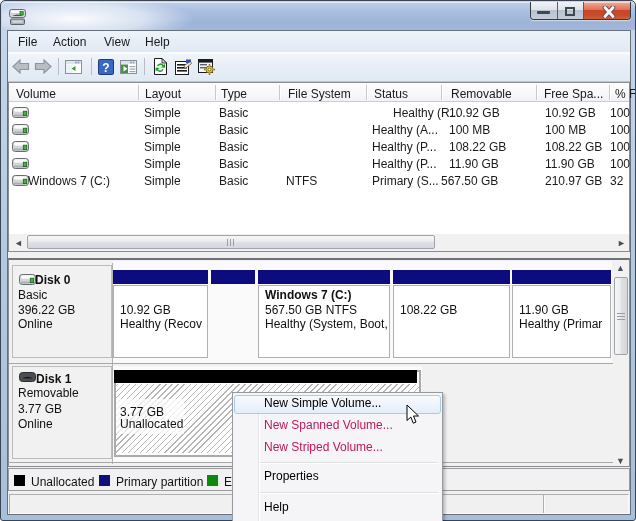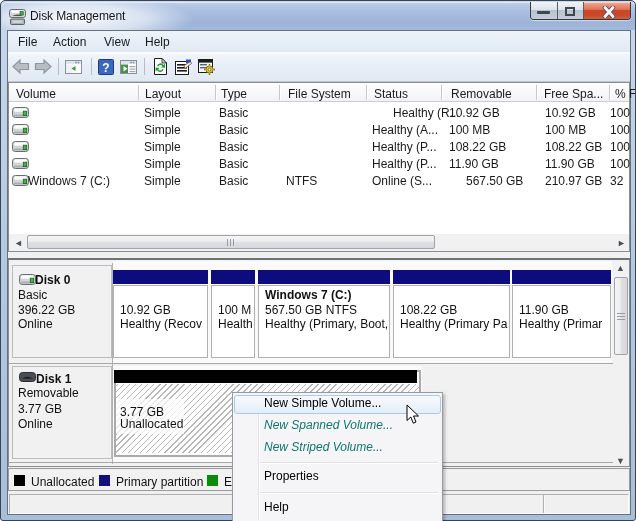--- a/index.html
+++ b/index.html
@@ -86,28 +86,27 @@
   background:#f0f0f0; border:1px solid #b0b0b0; border-bottom-color:#fafafa; border-right-color:#fafafa; }
 #statdiv { position:absolute; left:542px; top:494px; width:1px; height:18px; background:#b0b0b0; box-shadow:1px 0 0 #fafafa; }
 
 #menu { position:absolute; left:232px; top:392px; width:211px; height:140px;
   background:#f5f5f7; border:1px solid #97999d; box-shadow:2px 2px 3px rgba(0,0,0,0.25); }
 #gutline { position:absolute; left:258px; top:395px; width:1px; height:134px; background:#e2e3e5; box-shadow:1px 0 0 #fff; }
 #hilite { position:absolute; left:234px; top:395px; width:207px; height:19px;
   border:1px solid #a9cbe9; border-radius:3px;
   background:linear-gradient(180deg,#f7fafd 0%,#eef4fb 50%,#e2eef8 100%); }
 .menuitem { position:absolute; left:264px; font-size:12px; white-space:nowrap; }
-.mgrey { color:#0f766e;font-style:italic; }
+.mgrey { color:#be185d; }
 .msep { position:absolute; left:260px; width:178px; height:1px; background:#e0e0e0; box-shadow:0 1px 0 #fff; }
 </style>
 </head>
 <body>
 <div id="win">
   <div id="titlebar"></div>
-  <div id="title">Disk Management</div>
 
   <svg class="abs" style="left:8px;top:8px" width="17" height="16" viewBox="0 0 17 16">
     <rect x="0.5" y="0.5" width="16" height="8" rx="2.2" fill="#d2d5d7" stroke="#686d72"></rect>
     <rect x="2" y="1.3" width="13" height="2.6" rx="1.3" fill="#fafbfb"></rect>
     <path d="M3 7 q5.5 -3 11 0 z" fill="#4b5055"></path>
     <rect x="11" y="2.6" width="3.2" height="3.4" fill="#46b33e" stroke="#19641f" stroke-width="0.7"></rect>
     <rect x="1.5" y="10" width="14" height="5.5" rx="1" fill="#aab0b6" stroke="#5d6165"></rect>
     <rect x="3.5" y="11.5" width="10" height="2.2" fill="#d6dadd"></rect>
   </svg>
   <div id="caps">
@@ -271,22 +270,22 @@
       <svg style="position:absolute;left:3px;top:3px" width="17" height="11" viewBox="0 0 17 11">
         <rect x="0.5" y="0.5" width="16" height="10" rx="2.8" fill="#d2d5d7" stroke="#686d72"></rect>
         <rect x="2" y="1.3" width="13" height="3.4" rx="1.6" fill="#fafbfb"></rect>
         <rect x="2" y="7.6" width="13" height="1.8" fill="#a7adb2"></rect>
         <rect x="11.3" y="4.2" width="3.4" height="4.4" fill="#46b33e" stroke="#19641f" stroke-width="0.8"></rect>
       </svg>
       <div class="cell" style="left:19px">Windows 7 (C:)</div>
       <div class="cell" style="left:135px">Simple</div>
       <div class="cell" style="left:210px">Basic</div>
       <div class="cell" style="left:277px">NTFS</div>
-      <div class="cell" style="left:363px">Online (S...</div>
-      <div class="cell" style="left:457px">567.50 GB</div>
+      <div class="cell" style="left:363px">Primary (S...</div>
+      <div class="cell" style="left:432px">567.50 GB</div>
       <div class="cell" style="left:536px">210.97 GB</div>
       <div class="cell" style="left:601px">32</div>
     </div>
 
   <div id="hscroll"></div>
   <div class="harrow" style="left:13px">◄</div>
   <div class="harrow" style="left:616px">►</div>
   <div id="hthumb"></div>
   <svg class="abs" style="left:225px;top:238px" width="11" height="7">
       <path d="M1.5 0 V7 M4.5 0 V7 M7.5 0 V7" stroke="#999da5" stroke-width="1"></path>
@@ -313,32 +312,27 @@
   <div class="band" style="left:112px;top:269px;width:95px"></div>
   <div class="band" style="left:210px;top:269px;width:44px"></div>
   <div class="band" style="left:257px;top:269px;width:132px"></div>
   <div class="band" style="left:392px;top:269px;width:117px"></div>
   <div class="band" style="left:511px;top:269px;width:99px"></div>
 
   <div class="pbody" style="left:112px;top:284px;width:95px;height:73px">
     <div class="ptext" style="top:17px">10.92 GB</div>
     <div class="ptext" style="top:31px">Healthy (Recov</div>
   </div>
-  <div class="pbody" style="left:210px;top:284px;width:44px;height:73px">
-    <div class="ptext" style="top:17px">100 M</div>
-    <div class="ptext" style="top:31px">Health</div>
-  </div>
   <div class="pbody" style="left:257px;top:284px;width:132px;height:73px">
     <div class="ptext dbold" style="top:2px">Windows 7  (C:)</div>
     <div class="ptext" style="top:17px">567.50 GB NTFS</div>
-    <div class="ptext" style="top:31px">Healthy (Primary, Boot,</div>
+    <div class="ptext" style="top:31px">Healthy (System, Boot,</div>
   </div>
   <div class="pbody" style="left:392px;top:284px;width:117px;height:73px">
     <div class="ptext" style="top:17px">108.22 GB</div>
-    <div class="ptext" style="top:31px">Healthy (Primary Pa</div>
   </div>
   <div class="pbody" style="left:511px;top:284px;width:99px;height:73px">
     <div class="ptext" style="top:17px">11.90 GB</div>
     <div class="ptext" style="top:31px">Healthy (Primar</div>
   </div>
   <div class="rowsep" style="top:362px"></div>
 
   <svg class="abs" style="left:18px;top:371px" width="17" height="10" viewBox="0 0 17 10">
     <rect x="0.5" y="0.5" width="16" height="9" rx="3" fill="#4a4e52" stroke="#2c2f33"></rect>
     <path d="M3 6.5 q5.5 -3.5 11 0 z" fill="#17191b"></path>

